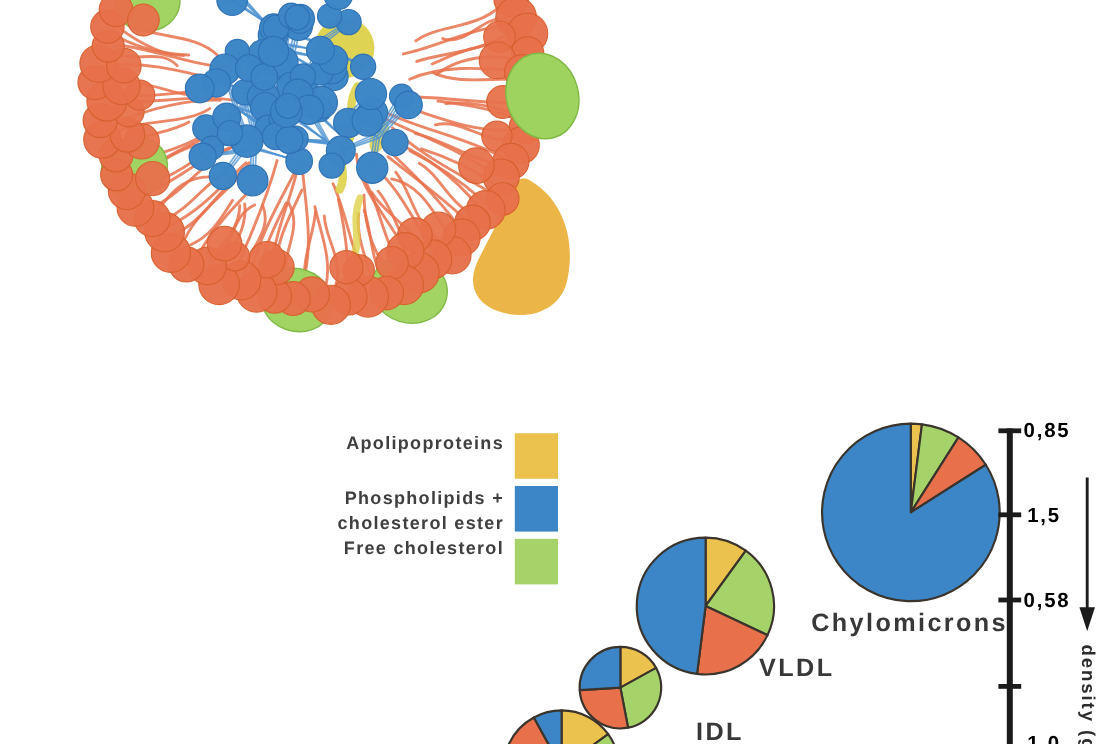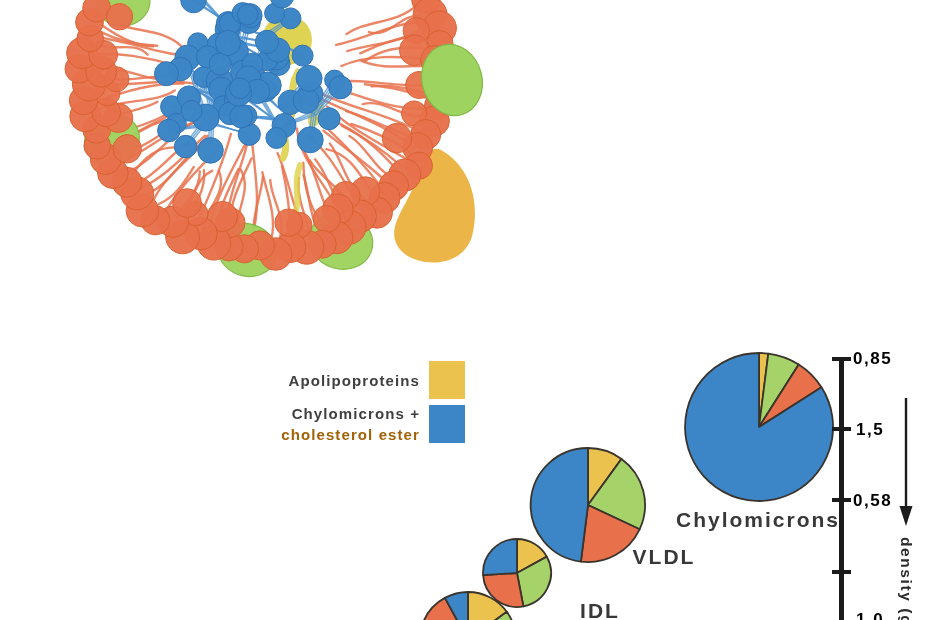--- a/index.html
+++ b/index.html
@@ -2,21 +2,21 @@
 <html><head>
 <meta charset="utf-8">
 <style>
   html,body{margin:0;padding:0;background:#fff;}
   .stage{position:relative;width:930px;height:620px;overflow:hidden;background:#ffffff;
          font-family:"Liberation Sans",sans-serif;}
   .stage svg{position:absolute;left:0;top:0;}
   #diagram-svg{left:0;top:0;}
   
   .legend{position:absolute;left:250px;top:361px;width:215px;}
-  .legend-row{display:flex;align-items:center;justify-content:flex-end;gap:9px;height:38px;margin-bottom:6px;}
+  .legend-row{display:flex;align-items:flex-start;justify-content:flex-end;gap:9px;height:38px;margin-bottom:6px;}
   .legend-label{font-size:15px;font-weight:600;letter-spacing:1.1px;color:#3f3f3f;text-align:right;white-space:nowrap;}
   .legend-label.two-line{line-height:21px;}
   .swatch{width:36px;height:38px;flex:0 0 36px;}
   
   .pie-label{position:absolute;font-size:21px;font-weight:600;letter-spacing:2px;color:#383838;text-align:center;white-space:nowrap;}
   
   .axis-line{position:absolute;left:839px;top:357px;width:4.5px;height:263px;background:#1b1b1b;}
   .tick{position:absolute;left:832px;width:19px;height:4px;background:#1b1b1b;}
   .ticklab{position:absolute;font-size:17px;font-weight:600;letter-spacing:1.5px;color:#000000;white-space:nowrap;}
   .density-label{position:absolute;left:897px;top:537px;writing-mode:vertical-rl;
@@ -428,24 +428,28 @@
       </g>
     </svg>
 
   <div class="legend">
     <div class="legend-row">
       <span class="legend-label">Apolipoproteins</span>
       <span class="swatch" style="background: rgb(236, 194, 79);"></span>
     </div>
     <div class="legend-row">
       <span class="legend-label two-line">
-        <span>Chylomicrons +</span><br>
-        <span id="line2" style="color: #a16207;">cholesterol ester</span>
+        <span>Phospholipids +</span><br>
+        <span id="line2" style="color: #404040;">cholesterol ester</span>
       </span>
       <span class="swatch" style="background: rgb(60, 134, 199);"></span>
+    </div>
+    <div class="legend-row">
+      <span class="legend-label">Free cholesterol</span>
+      <span class="swatch" style="background: rgb(165, 211, 105);"></span>
     </div>
   </div>
 
   <svg id="chart-svg" width="930" height="620" viewBox="0 0 930 620">
       <g>
         <path d="M759,427L759.0,353.0A74,74,0,0,1,768.3,353.6Z" fill="#ecc24f" stroke="#3a342c" stroke-width="1.8" stroke-linejoin="round"></path>
         <path d="M759,427L768.3,353.6A74,74,0,0,1,798.7,364.5Z" fill="#a5d369" stroke="#3a342c" stroke-width="1.8" stroke-linejoin="round"></path>
         <path d="M759,427L798.7,364.5A74,74,0,0,1,821.5,387.3Z" fill="#e8714c" stroke="#3a342c" stroke-width="1.8" stroke-linejoin="round"></path>
         <path d="M759,427L821.5,387.3A74,74,0,1,1,759.0,353.0Z" fill="#3c86c7" stroke="#3a342c" stroke-width="1.8" stroke-linejoin="round"></path>
       </g>

